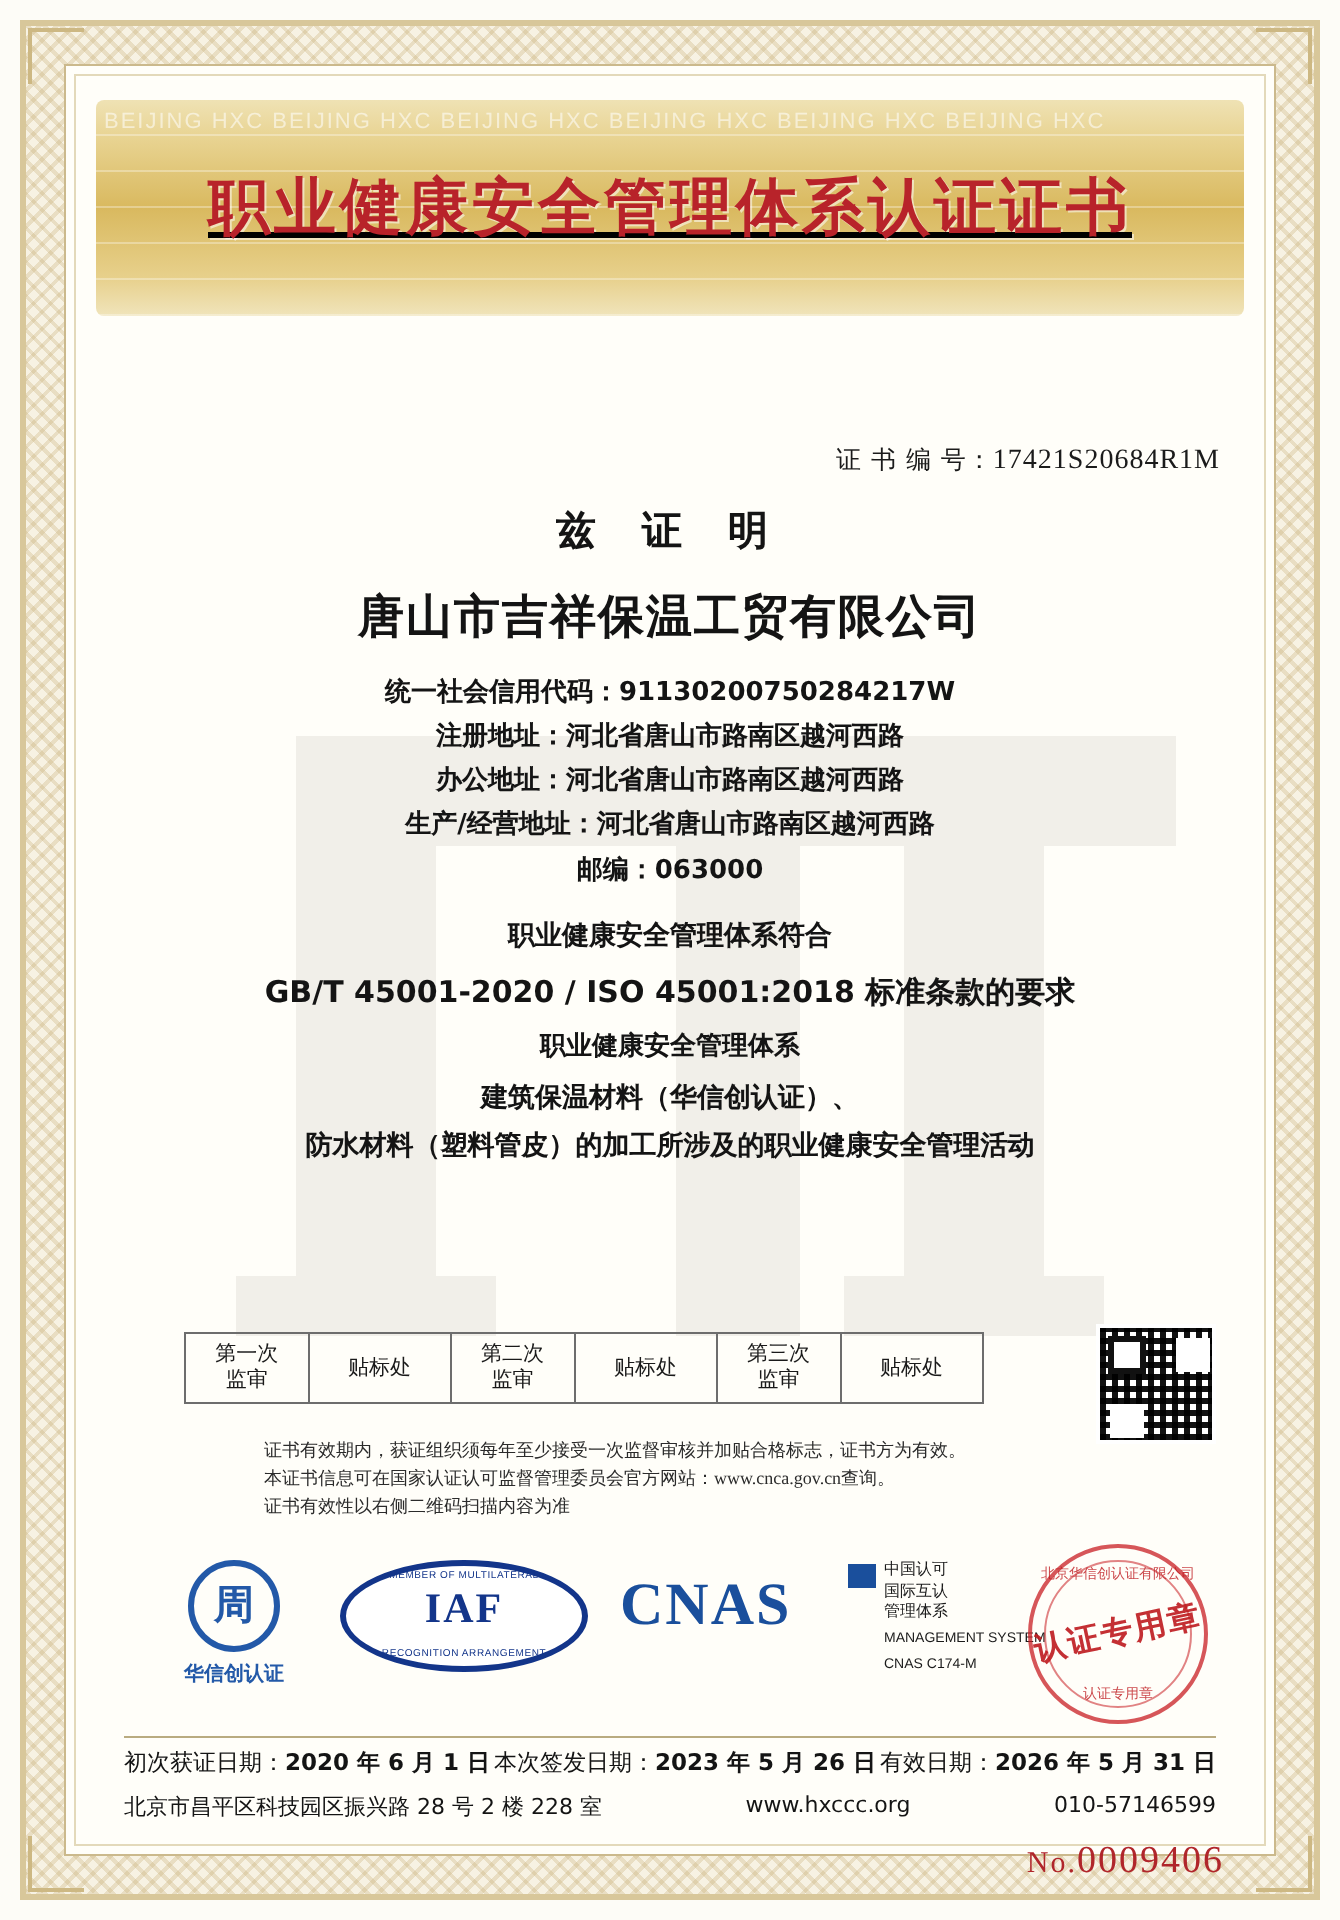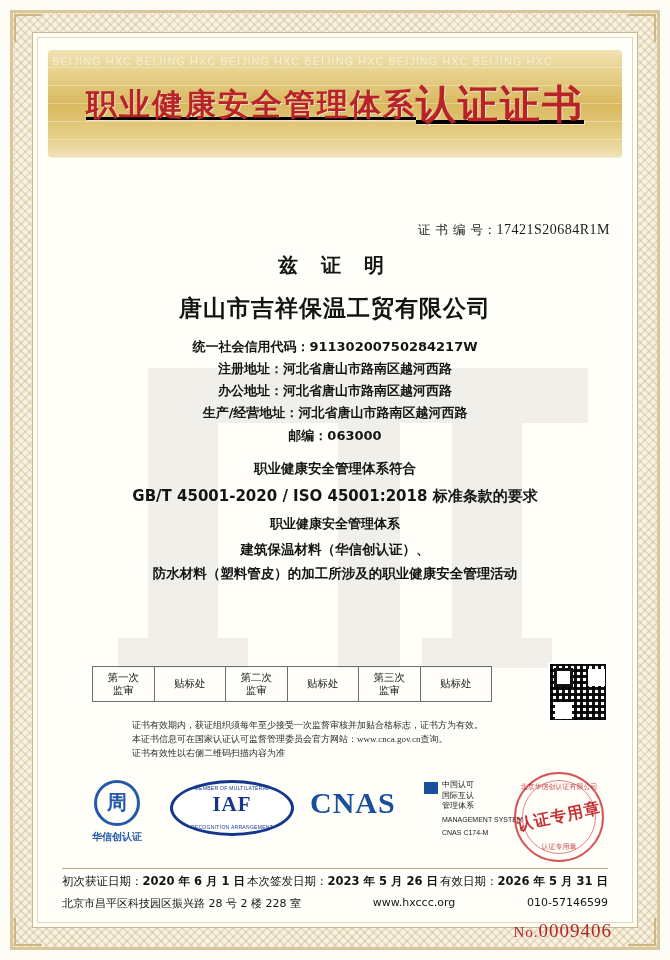--- a/index.html
+++ b/index.html
@@ -125,21 +125,21 @@
     text-decoration: underline;
   }
   .title-line1, .title-line2 {
     color: #b8232a;
     font-weight: bold;
     font-family: "DejaVu Sans", "Liberation Sans", sans-serif;
     text-shadow: 1px 1px 0 rgba(255,255,255,0.55);
     letter-spacing: 2px;
   }
   .title-line1 { font-size: 31px; line-height: 42px; }
-  .title-line2 { font-size: 40px; line-height: 42px; }
+  .title-line2 { font-size: 31px; line-height: 42px; }
 
   
   .cert-no {
     position: absolute;
     right: 60px; top: 222px;
     font-size: 13px;
     color: #1b1b1b;
     font-family: "Liberation Serif", serif;
     letter-spacing: .5px;
   }

